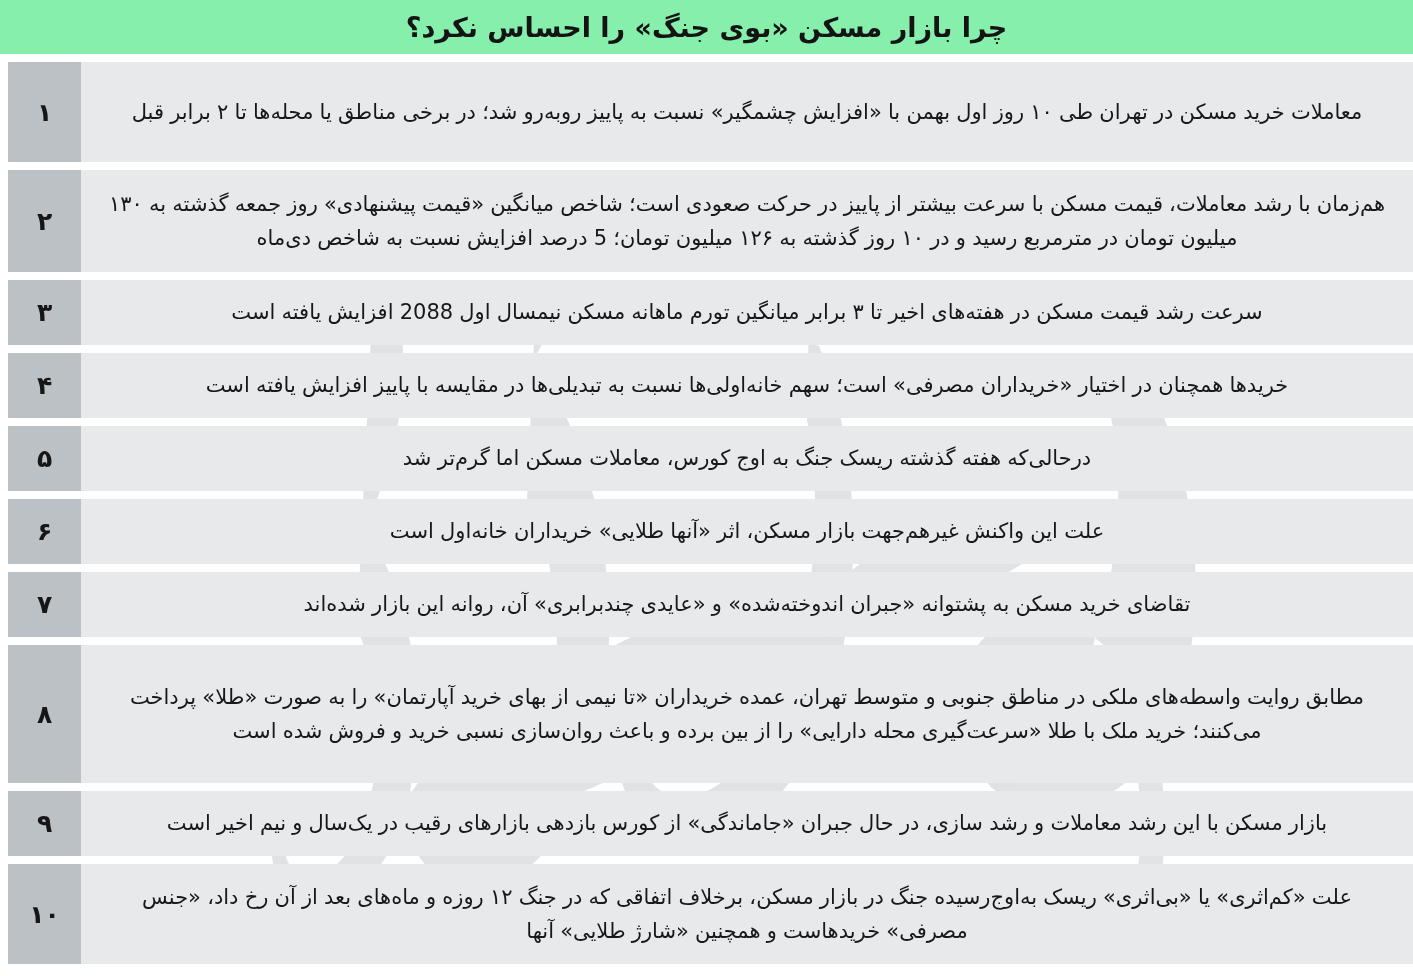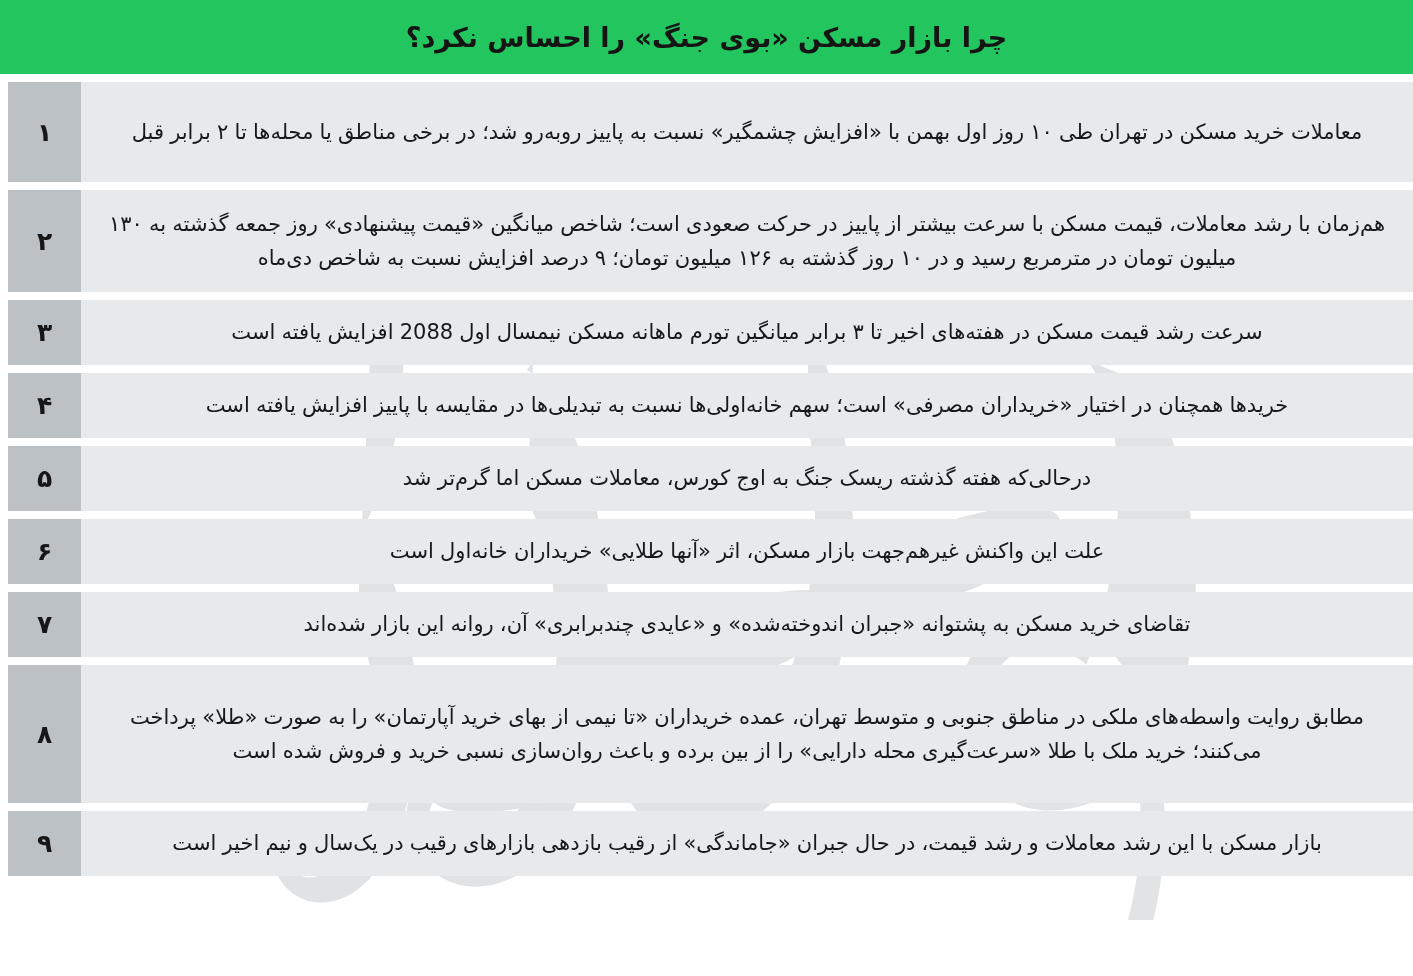--- a/index.html
+++ b/index.html
@@ -38,22 +38,22 @@
     top: 300px;
     transform: translateX(-50%);
     width: 1200px;
     height: 620px;
   }
 
   
   .header-bar {
     position: relative;
     z-index: 3;
-    height: 74px;
-    background: #22c55e;
+    height: 54px;
+    background: #86efac;
     display: flex;
     align-items: center;
     justify-content: center;
     box-sizing: border-box;
   }
   .header-title {
     font-size: 27px;
     font-weight: bold;
     color: #141414;
     letter-spacing: 0;
@@ -159,21 +159,21 @@
       <div class="row-text">
         <p>معاملات خرید مسکن در تهران طی ۱۰ روز اول بهمن با «افزایش چشمگیر» نسبت به پاییز روبه‌رو شد؛ در برخی مناطق یا محله‌ها تا ۲ برابر قبل</p>
       </div>
       <div class="row-num">
         <span>۱</span>
       </div>
     </div>
 
     <div class="row r2">
       <div class="row-text">
-        <p>هم‌زمان با رشد معاملات، قیمت مسکن با سرعت بیشتر از پاییز در حرکت صعودی است؛ شاخص میانگین «قیمت پیشنهادی» روز جمعه گذشته به ۱۳۰ میلیون تومان در مترمربع رسید و در ۱۰ روز گذشته به ۱۲۶ میلیون تومان؛ ۹ درصد افزایش نسبت به شاخص دی‌ماه</p>
+        <p>هم‌زمان با رشد معاملات، قیمت مسکن با سرعت بیشتر از پاییز در حرکت صعودی است؛ شاخص میانگین «قیمت پیشنهادی» روز جمعه گذشته به ۱۳۰ میلیون تومان در مترمربع رسید و در ۱۰ روز گذشته به ۱۲۶ میلیون تومان؛ 5 درصد افزایش نسبت به شاخص دی‌ماه</p>
       </div>
       <div class="row-num">
         <span>۲</span>
       </div>
     </div>
 
     <div class="row r3">
       <div class="row-text">
         <p>سرعت رشد قیمت مسکن در هفته‌های اخیر تا ۳ برابر میانگین تورم ماهانه مسکن نیمسال اول 2088 افزایش یافته است</p>
       </div>
@@ -222,22 +222,30 @@
       <div class="row-text">
         <p>مطابق روایت واسطه‌های ملکی در مناطق جنوبی و متوسط تهران، عمده خریداران «تا نیمی از بهای خرید آپارتمان» را به صورت «طلا» پرداخت می‌کنند؛ خرید ملک با طلا «سرعت‌گیری محله دارایی» را از بین برده و باعث روان‌سازی نسبی خرید و فروش شده است</p>
       </div>
       <div class="row-num">
         <span>۸</span>
       </div>
     </div>
 
     <div class="row r9">
       <div class="row-text">
-        <p>بازار مسکن با این رشد معاملات و رشد قیمت، در حال جبران «جاماندگی» از رقیب بازدهی بازارهای رقیب در یک‌سال و نیم اخیر است</p>
+        <p>بازار مسکن با این رشد معاملات و رشد سازی، در حال جبران «جاماندگی» از کورس بازدهی بازارهای رقیب در یک‌سال و نیم اخیر است</p>
       </div>
       <div class="row-num">
         <span>۹</span>
       </div>
     </div>
 
+    <div class="row r10">
+      <div class="row-text">
+        <p>علت «کم‌اثری» یا «بی‌اثری» ریسک به‌اوج‌رسیده جنگ در بازار مسکن، برخلاف اتفاقی که در جنگ ۱۲ روزه و ماه‌های بعد از آن رخ داد، «جنس مصرفی» خریدهاست و همچنین «شارژ طلایی» آنها</p>
+      </div>
+      <div class="row-num">
+        <span>۱۰</span>
+      </div>
+    </div>
 
   </div>
 </div>
 
 </body></html>

